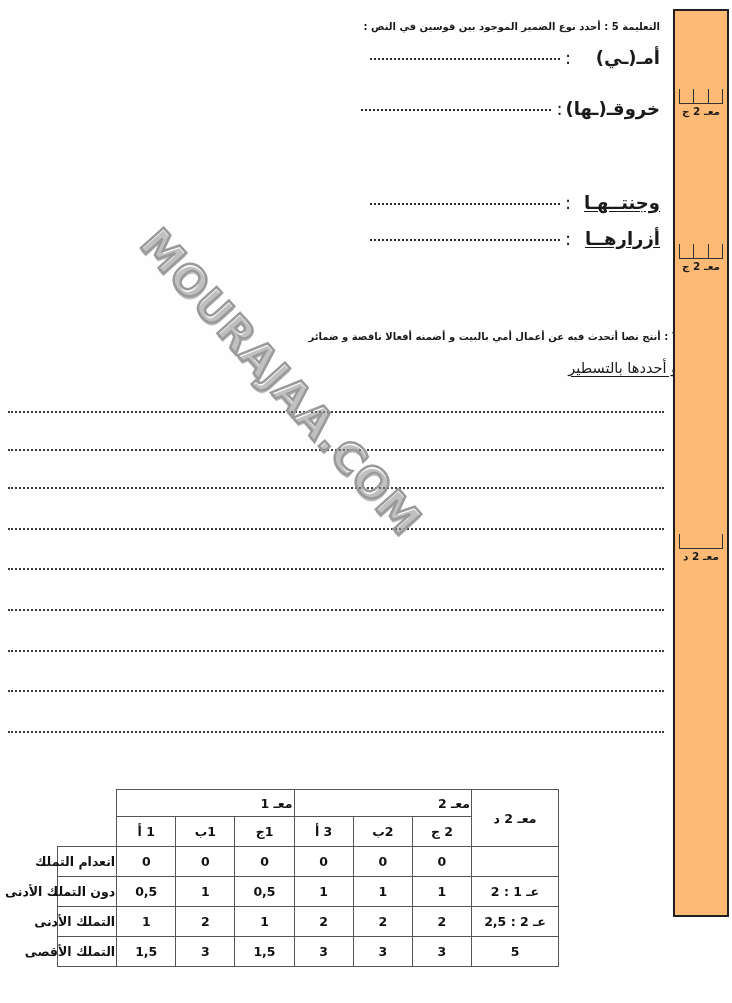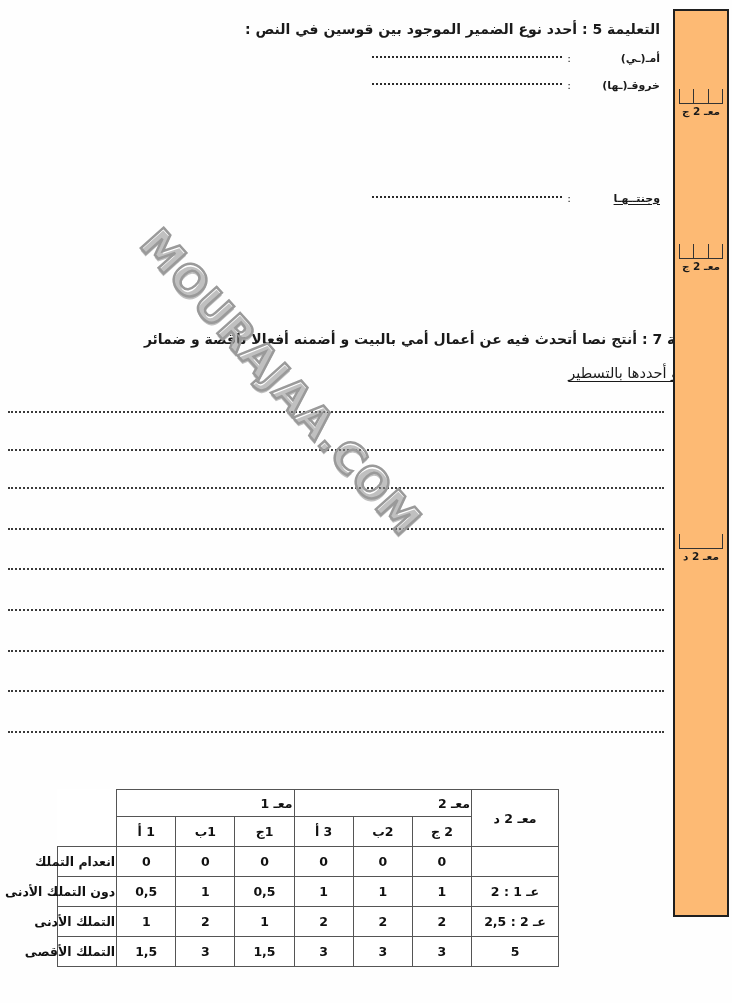--- a/index.html
+++ b/index.html
@@ -61,30 +61,30 @@
     right: 72px;
     top: 0;
     width: 600px;
     height: 1003px;
     direction: rtl;
   }
 
   .q-block { position: absolute; right: 0; width: 600px; }
 
   .q-head {
-    font-size: 14px;
+    font-size: 10px;
     font-weight: 700;
     line-height: 1.3;
     white-space: nowrap;
     text-align: right;
     direction: rtl;
   }
 
   .q-body-line {
-    font-size: 11px;
+    font-size: 18px;
     line-height: 1.25;
     text-align: right;
     direction: rtl;
     white-space: nowrap;
   }
   .q-body-line .item-label {
     display: inline-block;
     font-weight: 700;
     min-width: 86px;
     text-align: right;
@@ -209,28 +209,31 @@
     <div class="wm-text">MOURAJAA.COM</div>
   </div>
 
   <div id="content">
 
     <div class="q-block" style="top:20px;">
       <div class="q-head">التعليمة 5 : أحدد نوع الضمير الموجود بين قوسين في النص :</div>
       <div class="q-body-line" style="margin-top:14px;">
         <span class="item-label">أمـ(ـي)</span><span class="colon">:</span><span class="dots"></span>
       </div>
-      <div class="q-body-line" style="margin-top:13px;">
+      <div class="q-body-line" style="margin-top:28px;">
         <span class="item-label">خروقـ(ـها)</span><span class="colon">:</span><span class="dots"></span>
       </div>
     </div>
 
     <div class="q-block" style="top:178px;">
       <div class="q-body-line" style="margin-top:14px;">
         <span class="item-label underlined">وجنتــهـا</span><span class="colon">:</span><span class="dots"></span>
+      </div>
+      <div class="q-body-line" style="margin-top:13px;">
+        <span class="item-label underlined">أزرارهــا</span><span class="colon">:</span><span class="dots"></span>
       </div>
     </div>
 
     <div class="q-block" style="top:330px; right:-60px; width:660px;">
       <div class="q-head">التعليمة 7 : أنتج نصا أتحدث فيه عن أعمال أمي بالبيت و أضمنه أفعالا ناقصة و ضمائر</div>
       <div class="q7-cont" style="margin-top:16px;">متصلة و أحددها بالتسطير</div>
     </div>
 
   </div>
 

